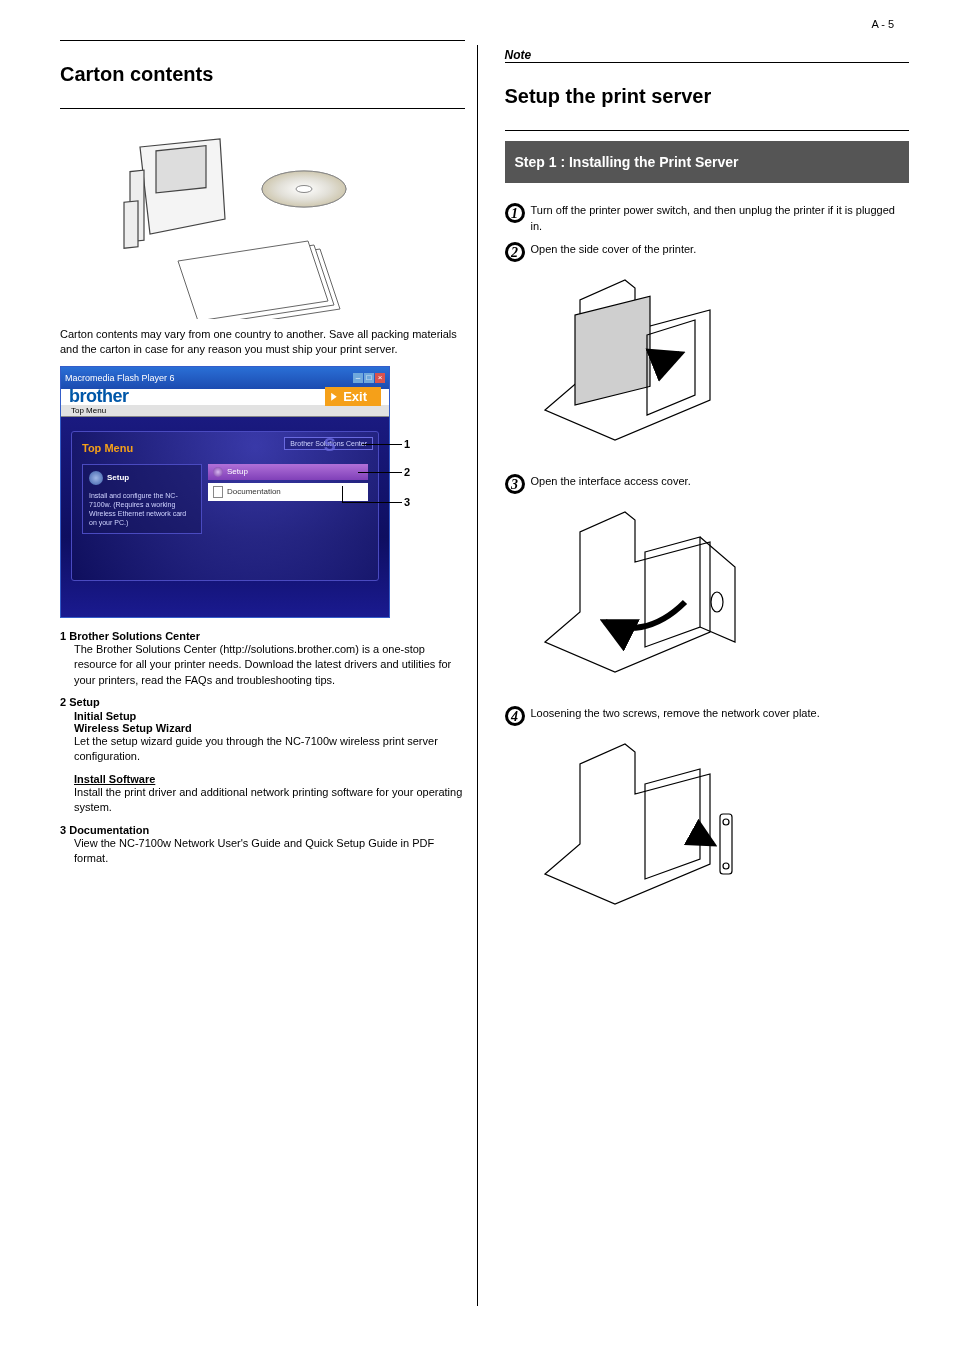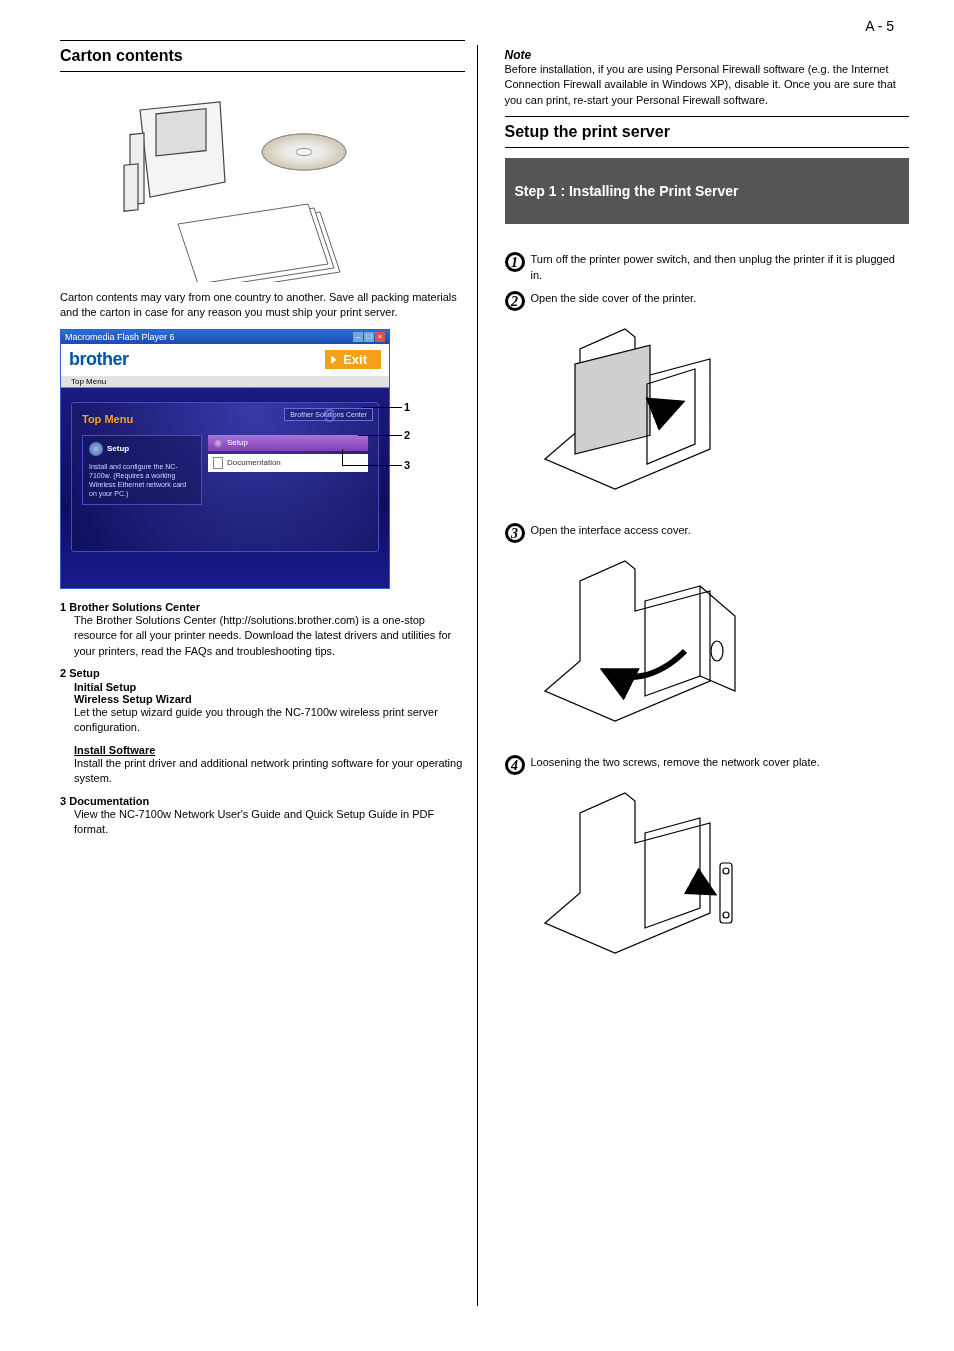--- a/index.html
+++ b/index.html
@@ -29,38 +29,38 @@
     left: 50%;
     top: 45px;
     bottom: 45px;
     width: 1px;
     background: #000;
   }
   .page-num {
     position: absolute;
     right: 60px;
     top: 18px;
-    font-size: 14px;
+    font-size: 11px;
   }
   h2.sec {
-    font-size: 16px;
+    font-size: 20px;
     font-weight: bold;
     border-top: 1px solid #000;
     border-bottom: 1px solid #000;
-    padding: 6px 0;
+    padding: 22px 0;
     margin-bottom: 10px;
   }
   .graybar {
     background: #555;
     color: #fff;
     font-size: 14px;
     font-weight: bold;
-    padding: 24px 10px;
+    padding: 12px 10px;
     margin-top: 6px;
-    margin-bottom: 28px;
+    margin-bottom: 20px;
     line-height: 1.3;
   }
   .para {
     line-height: 1.4;
     margin-bottom: 8px;
   }
   .note-head {
     font-style: italic;
     font-weight: bold;
     font-size: 12px;
@@ -75,35 +75,35 @@
     position: relative;
   }
   .flash-title {
     background: linear-gradient(#2a6fd6,#1c4bb0);
     color: #fff;
     padding: 1px 4px;
     display: flex;
     justify-content: space-between;
     align-items: center;
     font-size: 9px;
-    height: 14px;
+    height: 22px;
   }
   .flash-title .winbtns span{
     display:inline-block; width:10px; height:10px; margin-left:1px;
     background:#d9534f; font-size:8px; line-height:10px; text-align:center;
   }
   .flash-title .winbtns span:nth-child(1){background:#6fa8dc;}
   .flash-title .winbtns span:nth-child(2){background:#6fa8dc;}
   .flash-header {
     background:#fff;
     padding:4px 8px;
     display:flex;
     justify-content:space-between;
     align-items:center;
-    height:32px;
+    height:16px;
   }
   .brother-logo {
     font-family: Arial;
     color:#0057a8;
     font-weight:bold;
     font-size:18px;
     letter-spacing:-0.5px;
   }
   .exit-btn {
     background:#f5a019;
@@ -349,21 +349,20 @@
       <p class="para" style="margin-left:14px;">Install the print driver and additional network printing software for your operating system.</p>
 
       <p><span class="callout-num">3</span>
          <strong>Documentation</strong></p>
       <p class="para" style="margin-left:14px;">View the NC-7100w Network User's Guide and Quick Setup Guide in PDF format.</p>
     </div>
   </div>
 
   <div class="col col-right">
     <p class="note-head">Note</p>
-    <p class="para">Before installation, if you are using Personal Firewall software (e.g. the Internet Connection Firewall available in Windows XP), disable it. Once you are sure that you can print, re-start your Personal Firewall software.</p>
 
     <h2 class="sec" style="">Setup the print server</h2>
     <div class="graybar">Step 1 : Installing the Print Server</div>
 
     <div class="step">
       <span class="step-num">1</span>
       <span class="step-text">Turn off the printer power switch, and then unplug the printer if it is plugged in.</span>
     </div>
 
     <div class="step">

